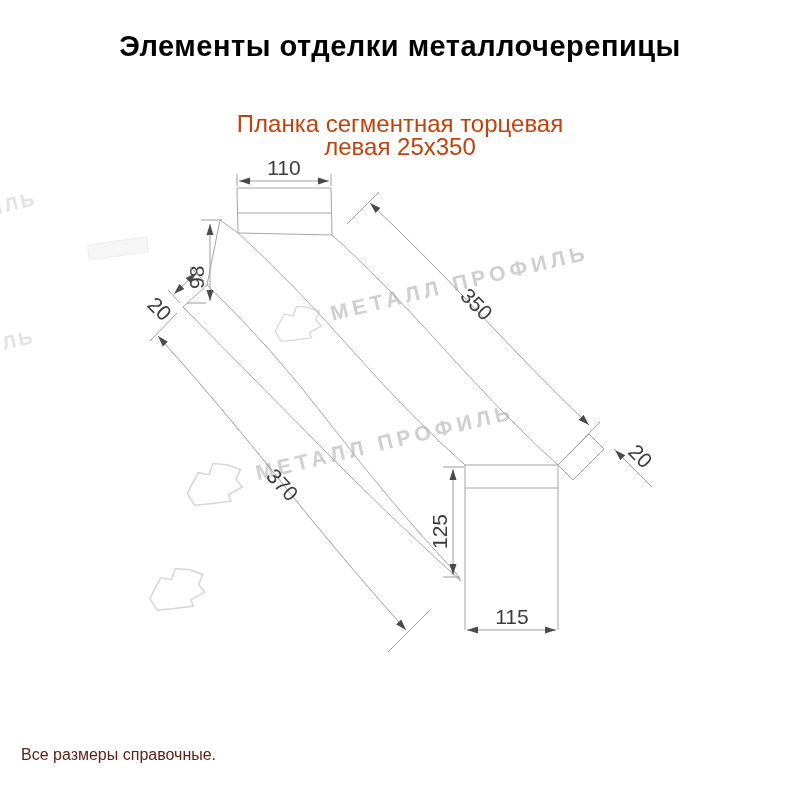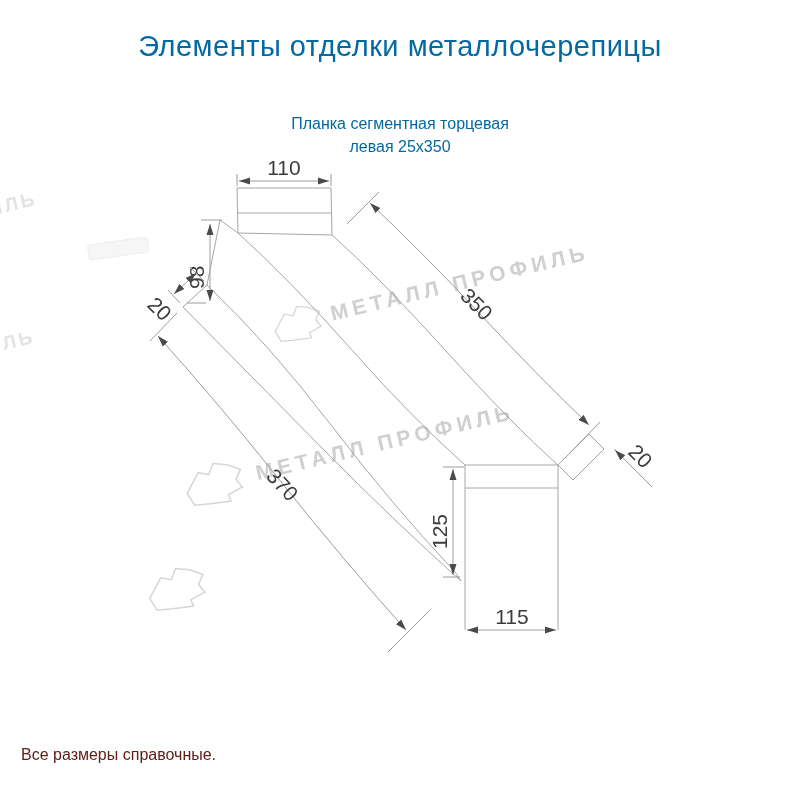--- a/index.html
+++ b/index.html
@@ -1,21 +1,21 @@
 <!DOCTYPE html>
 <html><head>
 <meta charset="utf-8">
 <style>
   html,body{margin:0;padding:0;background:#ffffff;}
   .canvas{position:relative;width:800px;height:800px;background:#ffffff;overflow:hidden;
           font-family:"Liberation Sans", sans-serif;}
   .page-title{position:absolute;left:0;top:30px;width:800px;text-align:center;
-              font-size:29px;font-weight:400;letter-spacing:.5px;color:#0369a1;}
+              font-size:29px;font-weight:700;letter-spacing:.5px;color:#000000;}
   .subtitle{position:absolute;left:0;top:112px;width:800px;text-align:center;
-            font-size:16px;line-height:23px;color:#0369a1;}
+            font-size:24px;line-height:23px;color:#c2410c;}
   .footer{position:absolute;left:21px;top:744px;font-size:16px;line-height:22px;color:#5f2018;text-align:right;}
   svg text.dim{fill:#3c3c3c;font-size:21px;font-family:"Liberation Sans",sans-serif;}
   svg text.wm{fill:#cfcfcf;font-size:21px;font-weight:bold;letter-spacing:4.5px;
               font-family:"Liberation Sans",sans-serif;}
   svg text.wm-frag{fill:#e3e3e3;font-size:19px;font-weight:bold;letter-spacing:3px;
               font-family:"Liberation Sans",sans-serif;}
   svg .ol{stroke:#a6a6a6;stroke-width:1;fill:none;}
   svg .dl{stroke:#9c9c9c;stroke-width:1;fill:none;}
   svg .logo{stroke:#d6d6d6;stroke-width:1.4;fill:#ffffff;}
 </style>

